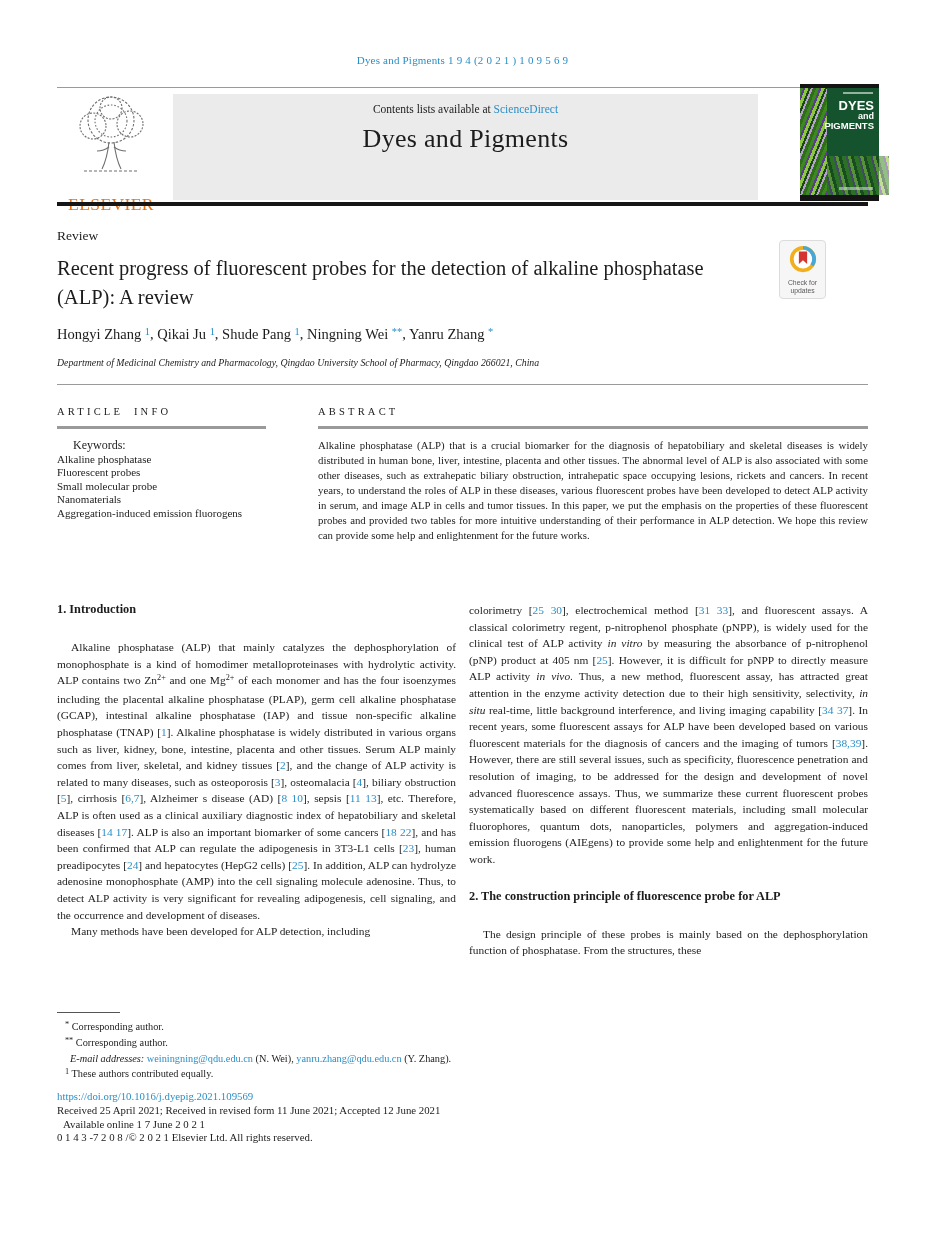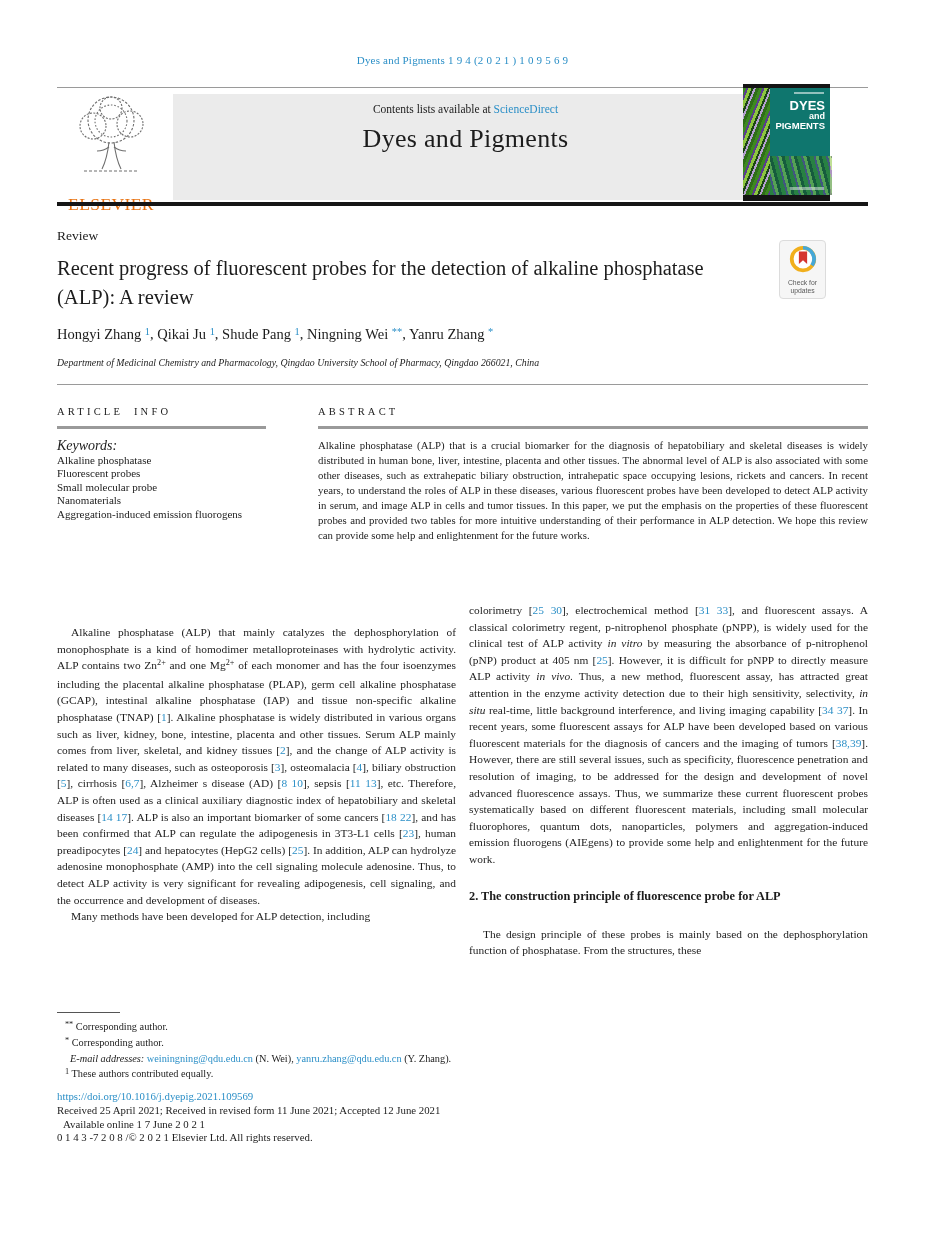--- a/index.html
+++ b/index.html
@@ -26,21 +26,21 @@
 
   .logo-block{position:absolute;left:57px;top:93px;width:108px;height:110px;text-align:center;}
   .elsevier-word{font-size:17.5px;color:#e87211;letter-spacing:.4px;margin-top:13px;}
 
   .masthead-box{position:absolute;left:173px;top:94px;width:585px;height:106px;
     background:#ebebeb;text-align:center;}
   .contents-line{padding-top:9px;font-size:11.5px;}
   .journal-title{margin-top:9px;font-size:26px;letter-spacing:.3px;}
   .homepage-line{margin-top:13px;font-size:12px;}
 
-  .cover{position:absolute;left:743px;top:84px;width:87px;height:107px;background:#0f766e;
+  .cover{position:absolute;left:800px;top:84px;width:79px;height:107px;background:#14532d;
     border-top:4px solid #141414;border-bottom:6px solid #141414;}
   .cover-strip{position:absolute;left:0;top:0;bottom:0;width:27px;
     background:repeating-linear-gradient(112deg,#3c8a1f 0 3px,#5a3d8f 3px 5px,#8dc63f 5px 8px,#1c4515 8px 10px,#b5a0d0 10px 12px,#2f6d18 12px 15px);}
   .cover-strip2{position:absolute;left:27px;top:68px;bottom:0;width:62px;opacity:.55;
     background:repeating-linear-gradient(75deg,#3c8a1f 0 4px,#6a3f8f 4px 6px,#8dc63f 6px 9px,#1c4515 9px 12px);}
   .cover-title{position:absolute;right:5px;top:13px;text-align:right;color:#fff;
     font-weight:bold;line-height:10px;}
   .cover-t1{font-size:13px;}
   .cover-t2{font-size:9px;}
   .cover-t3{font-size:9.5px;}
@@ -58,21 +58,21 @@
   .title{position:absolute;left:57px;top:254px;width:648px;font-size:20.5px;line-height:28.5px;}
   .authors{position:absolute;left:57px;top:326px;width:700px;font-size:14.5px;}
   .affil{position:absolute;left:57px;top:357px;width:700px;font-size:9.8px;font-style:italic;}
 
   .rule-mid{position:absolute;top:384px;left:57px;width:811px;height:1px;background:#9a9a9a;}
 
   .sec-head{font-size:10.5px;letter-spacing:3.2px;word-spacing:5px;}
   .head-rule{margin-top:9px;height:2.5px;background:#9a9a9a;}
 
   .info-col{position:absolute;left:57px;top:406px;width:209px;}
-  .kw-label{margin-top:9px;font-style:italic;font-size:14px;}
+  .kw-label{margin-top:9px;font-size:12px;margin-left:16px;}
   .kw-item{font-size:11px;line-height:13.6px;}
 
   .abs-col{position:absolute;left:318px;top:406px;width:550px;}
   .abs-text{margin-top:9px;font-size:10.8px;line-height:15px;text-align:justify;}
 
   .col-left{position:absolute;left:57px;top:602px;width:399px;}
   .col-right{position:absolute;left:469px;top:602px;width:399px;font-family:Liberation Serif, serif;}
   .body-h{font-size:12.3px;font-weight:bold;}
   .para{font-size:11.4px;line-height:16.6px;text-align:justify;}
   .indent{text-indent:14px;}
@@ -168,34 +168,35 @@
       </div>
   </div>
 
   <div class="abs-col">
     <div class="sec-head">ABSTRACT</div>
     <div class="head-rule"></div>
     <div class="abs-text">Alkaline phosphatase (ALP) that is a crucial biomarker for the diagnosis of hepatobiliary and skeletal diseases is widely distributed in human bone, liver, intestine, placenta and other tissues. The abnormal level of ALP is also associated with some other diseases, such as extrahepatic biliary obstruction, intrahepatic space occupying lesions, rickets and cancers. In recent years, to understand the roles of ALP in these diseases, various fluorescent probes have been developed to detect ALP activity in serum, and image ALP in cells and tumor tissues. In this paper, we put the emphasis on the properties of these fluorescent probes and provided two tables for more intuitive understanding of their performance in ALP detection. We hope this review can provide some help and enlightenment for the future works.</div>
   </div>
 
   <div class="col-left">
+    <div class="body-h">1. Introduction</div>
     <div class="para indent mt-para"><span>Alkaline phosphatase (ALP) that mainly catalyzes the dephosphorylation of monophosphate is a kind of homodimer metalloproteinases with hydrolytic activity. ALP contains two Zn</span><span class="sup">2+</span><span> and one Mg</span><span class="sup">2+</span><span> of each monomer and has the four isoenzymes including the placental alkaline phosphatase (PLAP), germ cell alkaline phosphatase (GCAP), intestinal alkaline phosphatase (IAP) and tissue non-specific alkaline phosphatase (TNAP) [</span><span class="a">1</span><span>]. Alkaline phosphatase is widely distributed in various organs such as liver, kidney, bone, intestine, placenta and other tissues. Serum ALP mainly comes from liver, skeletal, and kidney tissues [</span><span class="a">2</span><span>], and the change of ALP activity is related to many diseases, such as osteoporosis [</span><span class="a">3</span><span>], osteomalacia [</span><span class="a">4</span><span>], biliary obstruction [</span><span class="a">5</span><span>], cirrhosis [</span><span class="a">6,7</span><span>], Alzheimer s disease (AD) [</span><span class="a">8 10</span><span>], sepsis [</span><span class="a">11 13</span><span>], etc. Therefore, ALP is often used as a clinical auxiliary diagnostic index of hepatobiliary and skeletal diseases [</span><span class="a">14 17</span><span>]. ALP is also an important biomarker of some cancers [</span><span class="a">18 22</span><span>], and has been confirmed that ALP can regulate the adipogenesis in 3T3-L1 cells [</span><span class="a">23</span><span>], human preadipocytes [</span><span class="a">24</span><span>] and hepatocytes (HepG2 cells) [</span><span class="a">25</span><span>]. In addition, ALP can hydrolyze adenosine monophosphate (AMP) into the cell signaling molecule adenosine. Thus, to detect ALP activity is very significant for revealing adipogenesis, cell signaling, and the occurrence and development of diseases.</span></div>
     <div class="para indent">Many methods have been developed for ALP detection, including</div>
   </div>
 
   <div class="col-right">
     <div class="para"><span>colorimetry [</span><span class="a">25 30</span><span>], electrochemical method [</span><span class="a">31 33</span><span>], and fluorescent assays. A classical colorimetry regent, p-nitrophenol phosphate (pNPP), is widely used for the clinical test of ALP activity </span><span class="i">in vitro</span><span> by measuring the absorbance of p-nitrophenol (pNP) product at 405 nm [</span><span class="a">25</span><span>]. However, it is difficult for pNPP to directly measure ALP activity </span><span class="i">in vivo</span><span>. Thus, a new method, fluorescent assay, has attracted great attention in the enzyme activity detection due to their high sensitivity, selectivity, </span><span class="i">in situ</span><span> real-time, little background interference, and living imaging capability [</span><span class="a">34 37</span><span>]. In recent years, some fluorescent assays for ALP have been developed based on various fluorescent materials for the diagnosis of cancers and the imaging of tumors [</span><span class="a">38,39</span><span>]. However, there are still several issues, such as specificity, fluorescence penetration and resolution of imaging, to be addressed for the design and development of novel advanced fluorescence assays. Thus, we summarize these current fluorescent probes systematically based on different fluorescent materials, including small molecular fluorophores, quantum dots, nanoparticles, polymers and aggregation-induced emission fluorogens (AIEgens) to provide some help and enlightenment for the future work.</span></div>
     <div class="body-h mt-h2">2. The construction principle of fluorescence probe for ALP</div>
     <div class="para indent mt-para">The design principle of these probes is mainly based on the dephosphorylation function of phosphatase. From the structures, these</div>
   </div>
 
   <div class="fn-rule"></div>
   <div class="footnotes">
+    <div class="fn-line"><span class="mk">*</span><span> Corresponding author.</span></div>
     <div class="fn-line"><span class="mk">**</span><span> Corresponding author.</span></div>
-    <div class="fn-line"><span class="mk">*</span><span> Corresponding author.</span></div>
     <div class="fn-email"><span class="i">E-mail addresses: </span><span class="a">weiningning@qdu.edu.cn</span><span> (N. Wei), </span><span class="a">yanru.zhang@qdu.edu.cn</span><span> (Y. Zhang).</span></div>
     <div class="fn-line"><span class="mk">1</span><span> These authors contributed equally.</span></div>
   </div>
 
   <div class="doi-line">https://doi.org/10.1016/j.dyepig.2021.109569</div>
   <div class="recv-line">Received 25 April 2021; Received in revised form 11 June 2021; Accepted 12 June 2021</div>
   <div class="avail-line">Available online 1 7  June 2 0 2 1</div>
   <div class="issn-line">0 1 4 3 -7 2 0 8 /© 2 0 2 1  Elsevier Ltd. All rights reserved.</div>
 
 </div>

